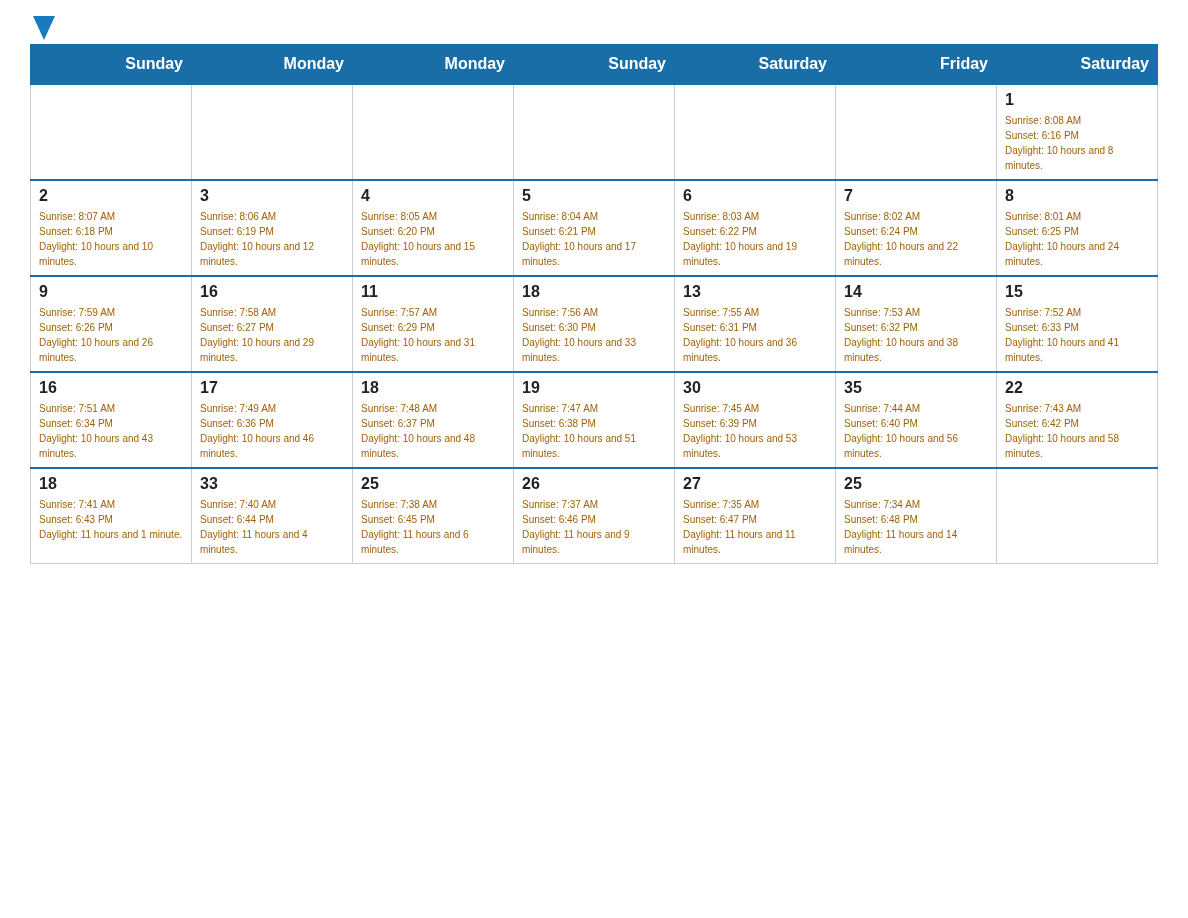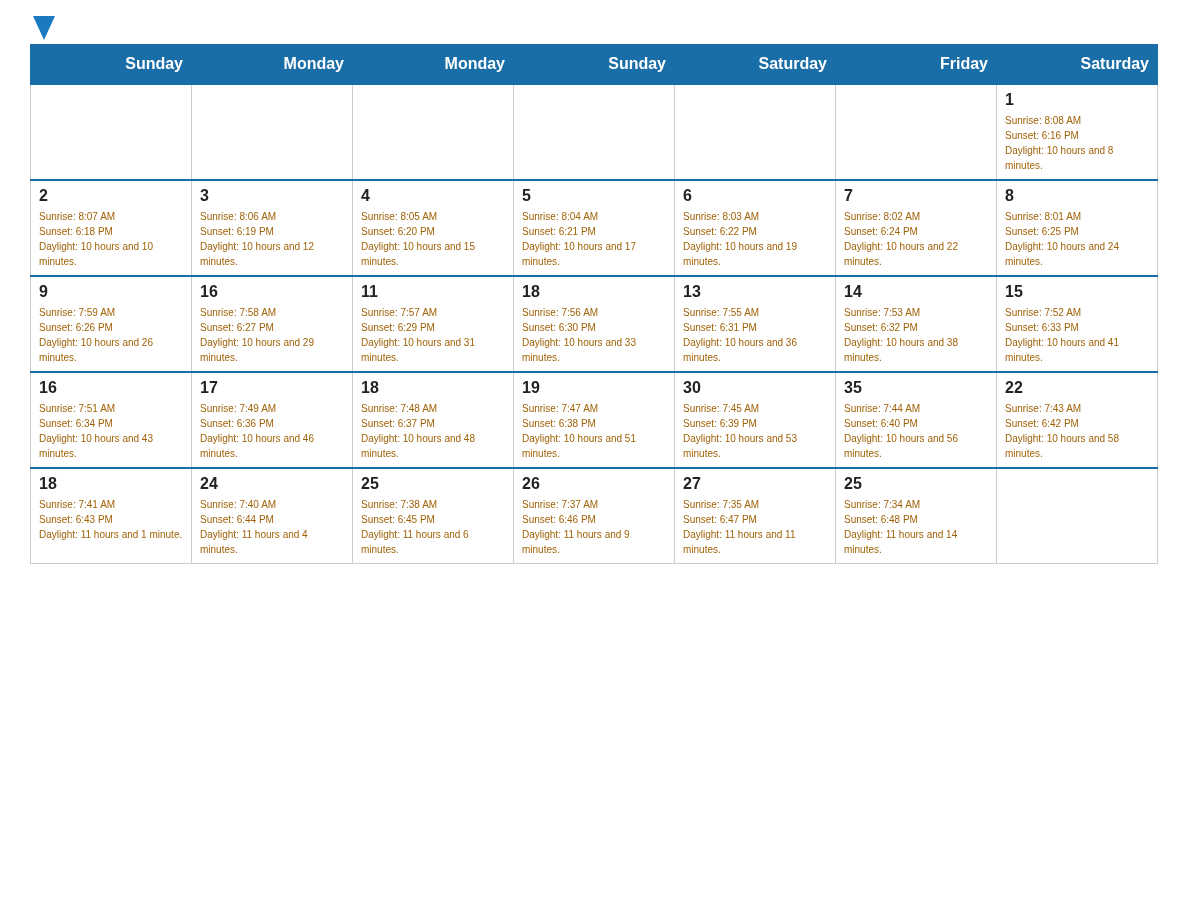--- a/index.html
+++ b/index.html
@@ -228,21 +228,21 @@
           <span class="day-number">22</span>
           <div class="day-info">Sunrise: 7:43 AM<br>Sunset: 6:42 PM<br>Daylight: 10 hours and 58 minutes.</div>
         </td>
       </tr>
       <tr>
         <td>
           <span class="day-number">18</span>
           <div class="day-info">Sunrise: 7:41 AM<br>Sunset: 6:43 PM<br>Daylight: 11 hours and 1 minute.</div>
         </td>
         <td>
-          <span class="day-number">24</span>
+          <span class="day-number">33</span>
           <div class="day-info">Sunrise: 7:40 AM<br>Sunset: 6:44 PM<br>Daylight: 11 hours and 4 minutes.</div>
         </td>
         <td>
           <span class="day-number">25</span>
           <div class="day-info">Sunrise: 7:38 AM<br>Sunset: 6:45 PM<br>Daylight: 11 hours and 6 minutes.</div>
         </td>
         <td>
           <span class="day-number">26</span>
           <div class="day-info">Sunrise: 7:37 AM<br>Sunset: 6:46 PM<br>Daylight: 11 hours and 9 minutes.</div>
         </td>

